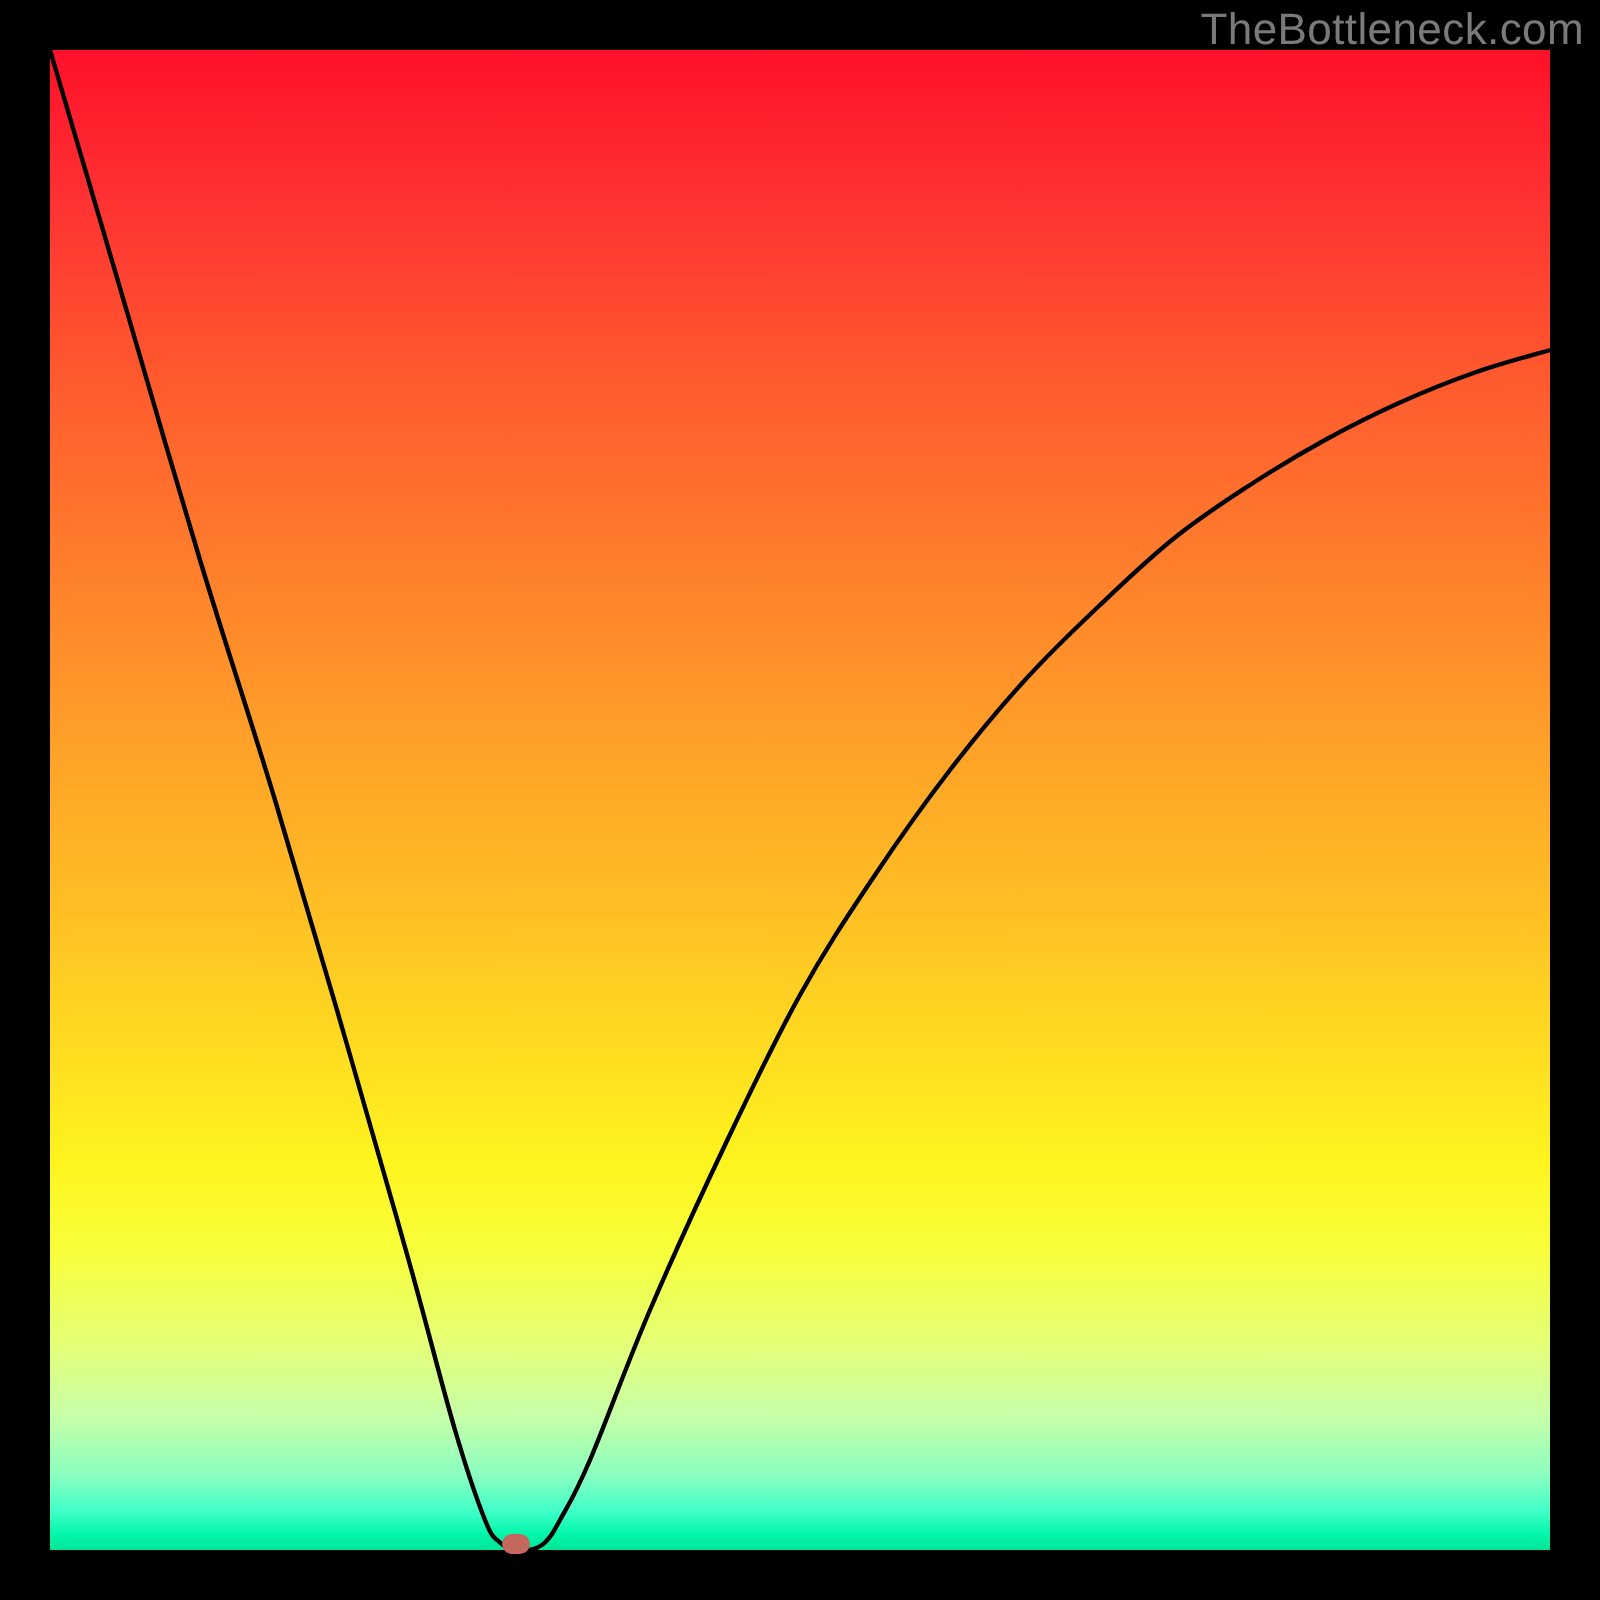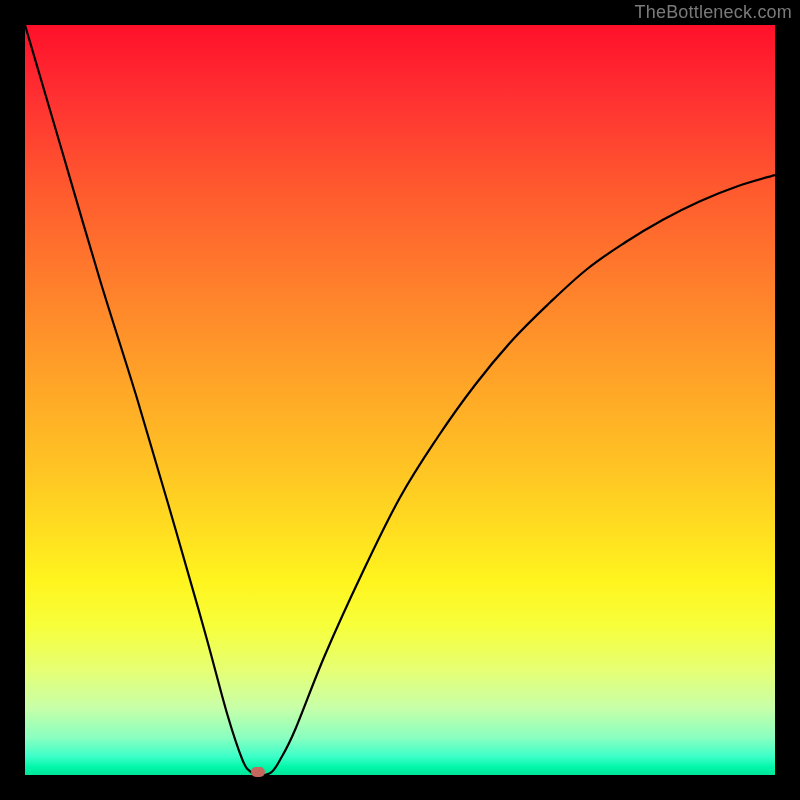--- a/index.html
+++ b/index.html
@@ -43,21 +43,21 @@
       #3dffc8 97.5%,
       #00f6a9 99%,
       #00e598 100%
     );
   }
   .watermark {
     position: absolute;
     top: 2px;
     right: 8px;
     color: #7a7a7a;
-    font-size: 18px;
+    font-size: 22px;
     letter-spacing: 0.2px;
     z-index: 20;
   }
   svg.curve {
     position: absolute;
     left: 0;
     top: 0;
     width: 750px;
     height: 750px;
     z-index: 10;

